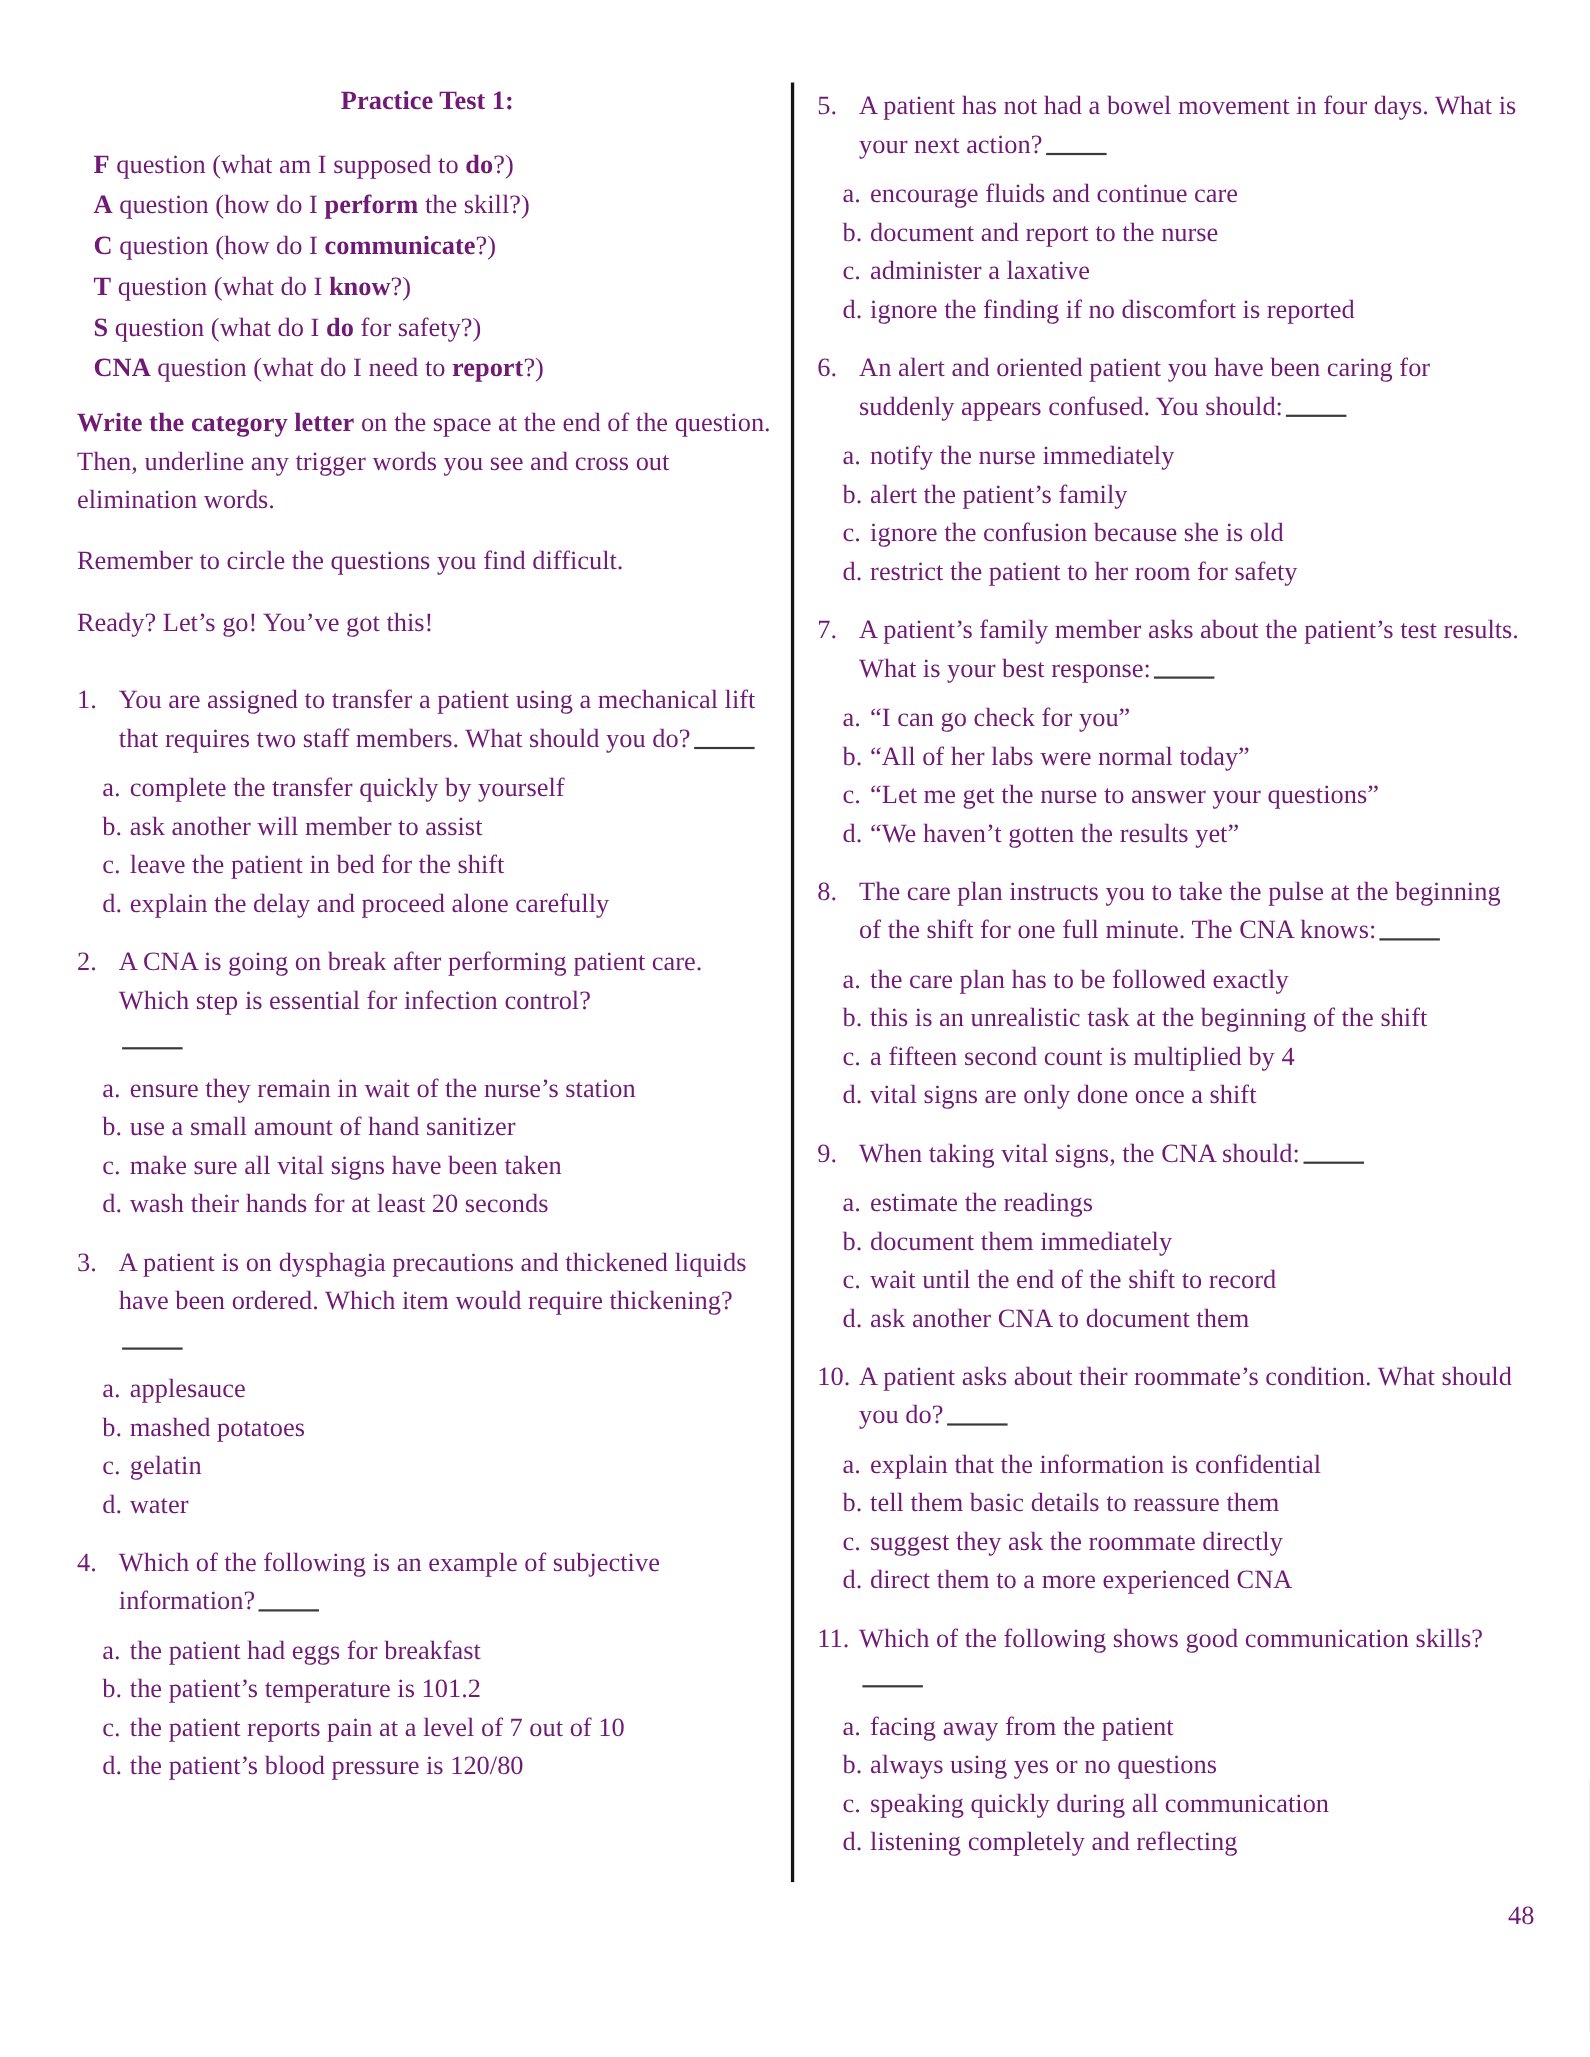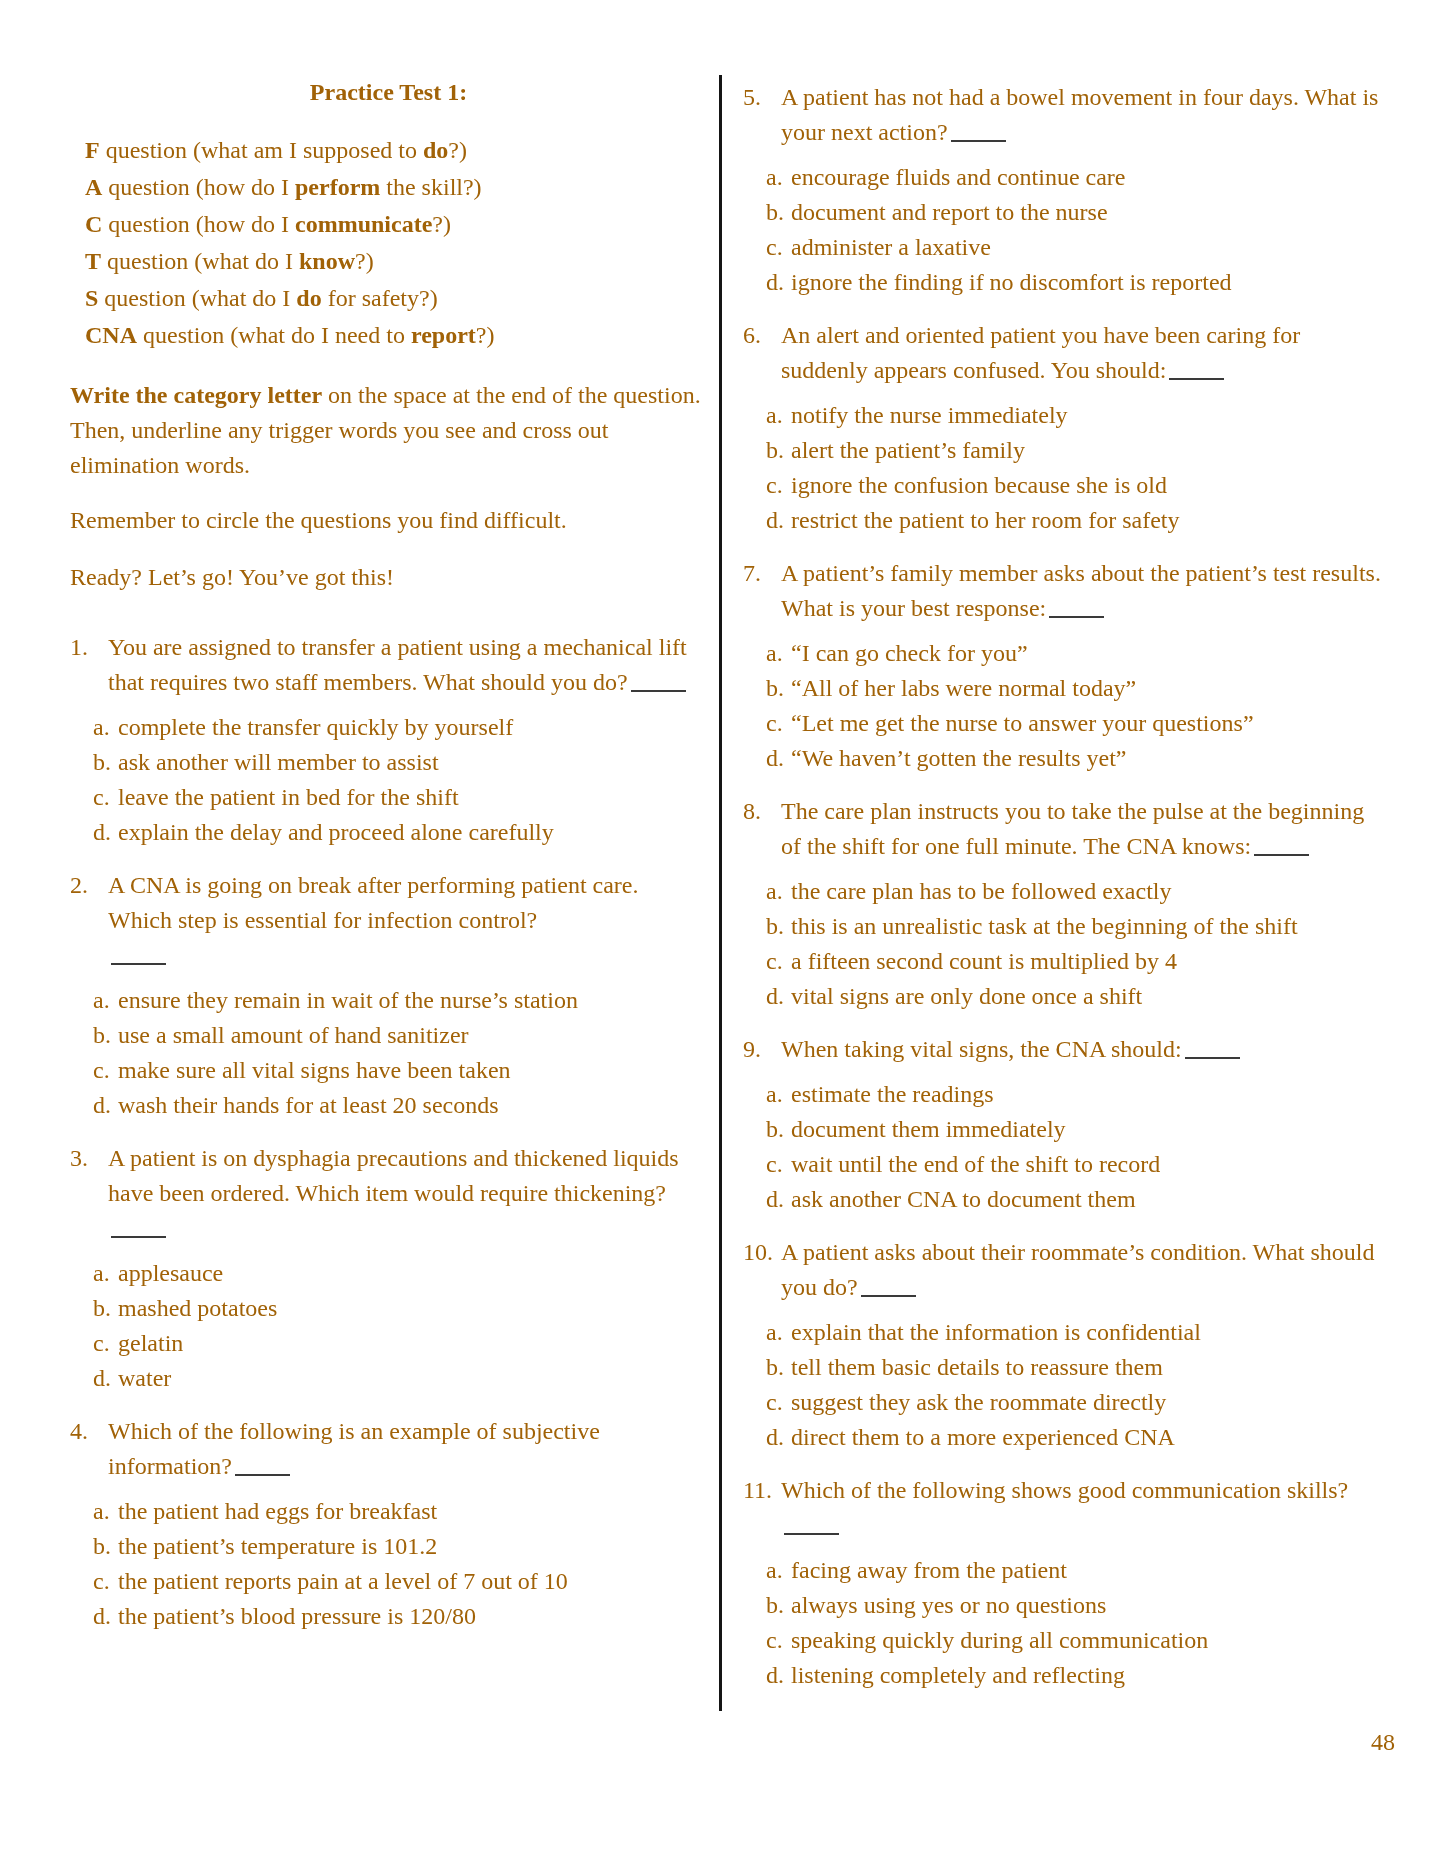--- a/index.html
+++ b/index.html
@@ -1,32 +1,32 @@
 <!DOCTYPE html>
 <html><head>
 <meta charset="utf-8">
 <style>
   html,body { margin:0; padding:0; background:#e8e8e8; }
   .page {
     width:1445px; height:1870px; margin:0 auto; background:#ffffff;
     box-sizing:border-box; padding:75px 50px 0 70px;
     font-family:"Liberation Serif", serif;
-    font-size:24px; line-height:35px; color:#a16207;
+    font-size:24px; line-height:35px; color:#701a75;
     position:relative; overflow:hidden;
   }
   .columns { display:flex; align-items:stretch; }
   .col-left  { flex:none; width:637px; }
   .divider   { flex:none; width:3px; background:#151515; margin-left:12px; }
   .col-right { flex:none; width:645px; margin-left:21px; }
 
   .title { text-align:center; font-weight:bold; margin:0; font-size:24px; }
   .para  { margin:0; }
   .para-lead         { margin-top:10px; }
   .cat-list          { margin:22px 0 0 0; padding:0 0 0 15px; list-style:none; line-height:37px; }
-  .para-instructions { margin-top:24px; }
+  .para-instructions { margin-top:14px; }
   .para-reminder     { margin-top:20px; }
   .para-ready        { margin-top:22px; }
 
   #questions-left  { margin-top:35px; }
   #questions-right { margin-top:5px; }
 
   .question { margin-bottom:18px; }
   .q-line { display:flex; }
   .q-num  { flex:none; width:38px; }
   .q-text { flex:1; }

